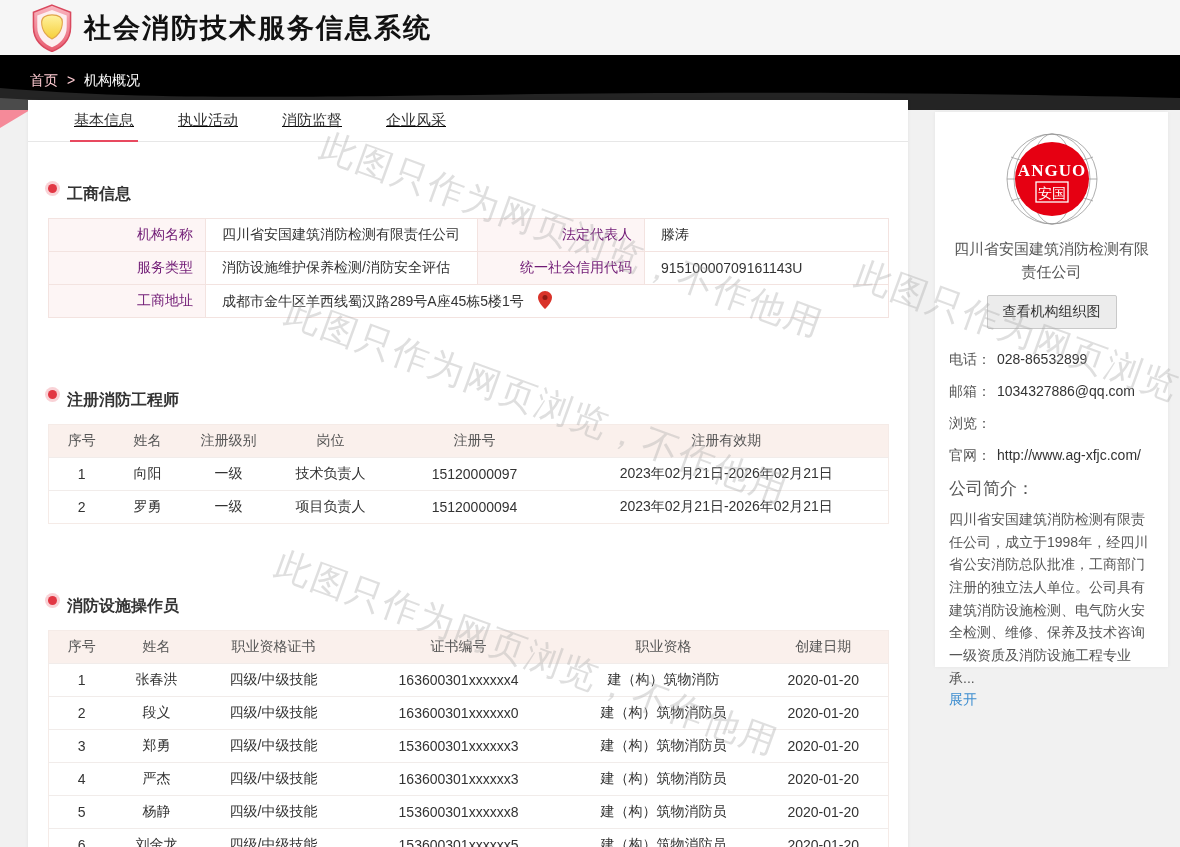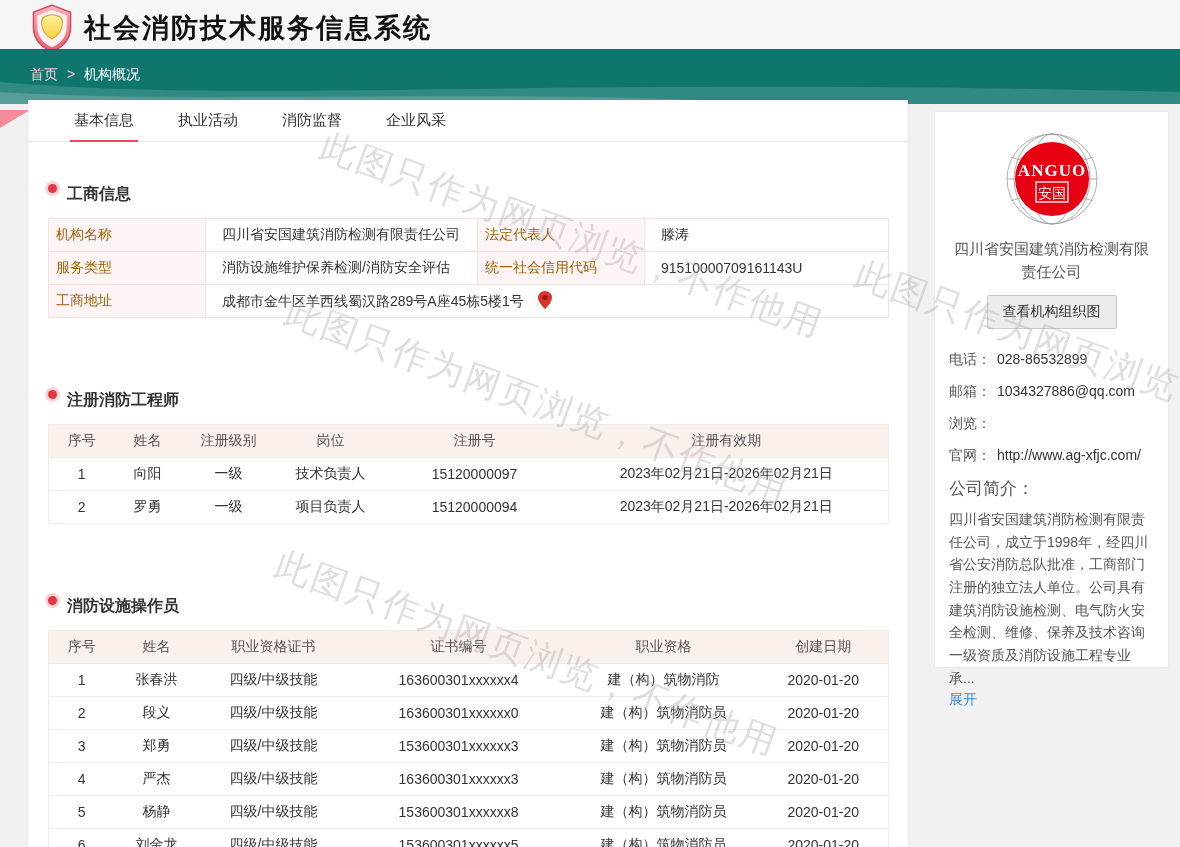--- a/index.html
+++ b/index.html
@@ -4,47 +4,47 @@
 <style>
   * { margin:0; padding:0; box-sizing:border-box; }
   body { font-family:"Liberation Sans","DejaVu Sans",sans-serif; background:#e9e9e9; }
   .page { position:relative; width:1180px; height:847px; background:#f1f1f1; overflow:hidden; margin:0 auto; }
 
   
   .top-header { position:absolute; left:0; top:0; width:100%; height:55px; background:#f6f6f6; display:flex; align-items:center; padding-left:30px;text-align:center; }
   .site-title { font-family:"Liberation Serif","DejaVu Serif",serif; font-size:27px; font-weight:bold; color:#111; margin-left:10px; letter-spacing:2px; }
 
   
-  .red-band { position:absolute; left:0; top:49px; width:100%; height:55px; background:#0f766e; }
+  .red-band { position:absolute; left:0; top:55px; width:100%; height:55px; background:#000000; }
   .band-waves { position:absolute; left:0; bottom:0; width:100%; height:34px; }
   .band-wedge { position:absolute; left:0; top:110px; width:30px; height:18px; background:#f58a99; clip-path:polygon(0 0,100% 0,0 100%); }
   .breadcrumb { position:relative; z-index:2; padding:17px 0 0 30px; font-size:14px; color:#ffd7dc; }
   .breadcrumb .home { color:#ffccd3; text-decoration:none; cursor:pointer; }
   .breadcrumb .sep { margin:0 5px; color:#ffccd3; }
   .breadcrumb .current { color:#ffffff; }
 
   
   .main-card { position:absolute; left:28px; top:100px; width:880px; height:760px; background:#fff; box-shadow:0 0 4px rgba(0,0,0,.06); }
   .side-card { position:absolute; left:935px; top:112px; width:233px; height:555px; background:#fff; box-shadow:0 0 4px rgba(0,0,0,.05); padding:0 14px; }
 
   
-  .tabs { display:flex; gap:36px; padding:0 0 0 42px; border-bottom:1px solid #e7e7e7; height:42px; align-items:flex-end; }
+  .tabs { display:flex; gap:36px; padding:0 0 0 42px; border-bottom:1px solid #e7e7e7; height:42px; align-items:flex-end;text-decoration:underline; }
   .tab { font-size:15px; color:#333; padding:0 4px 11px; cursor:pointer; position:relative; }
   .tab.active { color:#333; }
   .tab.active::after { content:""; position:absolute; left:0; right:0; bottom:-1px; height:2px; background:#e8495f; }
 
   
   .section { padding:0 20px; }
   .section-title { display:flex; align-items:flex-start; font-size:16px; font-weight:bold; color:#333; }
   .dot { width:9px; height:9px; border-radius:50%; background:#e23744; box-shadow:0 0 0 3px rgba(231,76,90,.25); margin-right:10px; }
 
   table { border-collapse:collapse; table-layout:fixed; width:840px; font-size:14px; color:#444; }
   .biz-table { margin-top:13px; border:1px solid #f3e3e0; }
   .biz-table td { border:1px solid #f3e3e0; height:33px; padding:0 12px; }
-  .biz-table td.lbl { background:#fdf5f5; text-align:left; color:#a16207;padding-left:7px; }
+  .biz-table td.lbl { background:#fdf5f5; text-align:right; color:#701a75;padding-left:7px; }
   .biz-table td.val { text-align:left; padding-left:16px; color:#333; }
   .pin { vertical-align:-3px; margin-left:10px; cursor:pointer; }
 
   .list-table { margin-top:13px; border:1px solid #f5ebe7; }
   .list-table th { background:#faf0ec; height:33px; font-weight:normal; color:#555; }
   .list-table td { height:33px; text-align:center; color:#333; border-top:1px solid #f1ecea; }
 
   .gap-lg { height:42px; } .gap-md { height:30px; }
 
   

